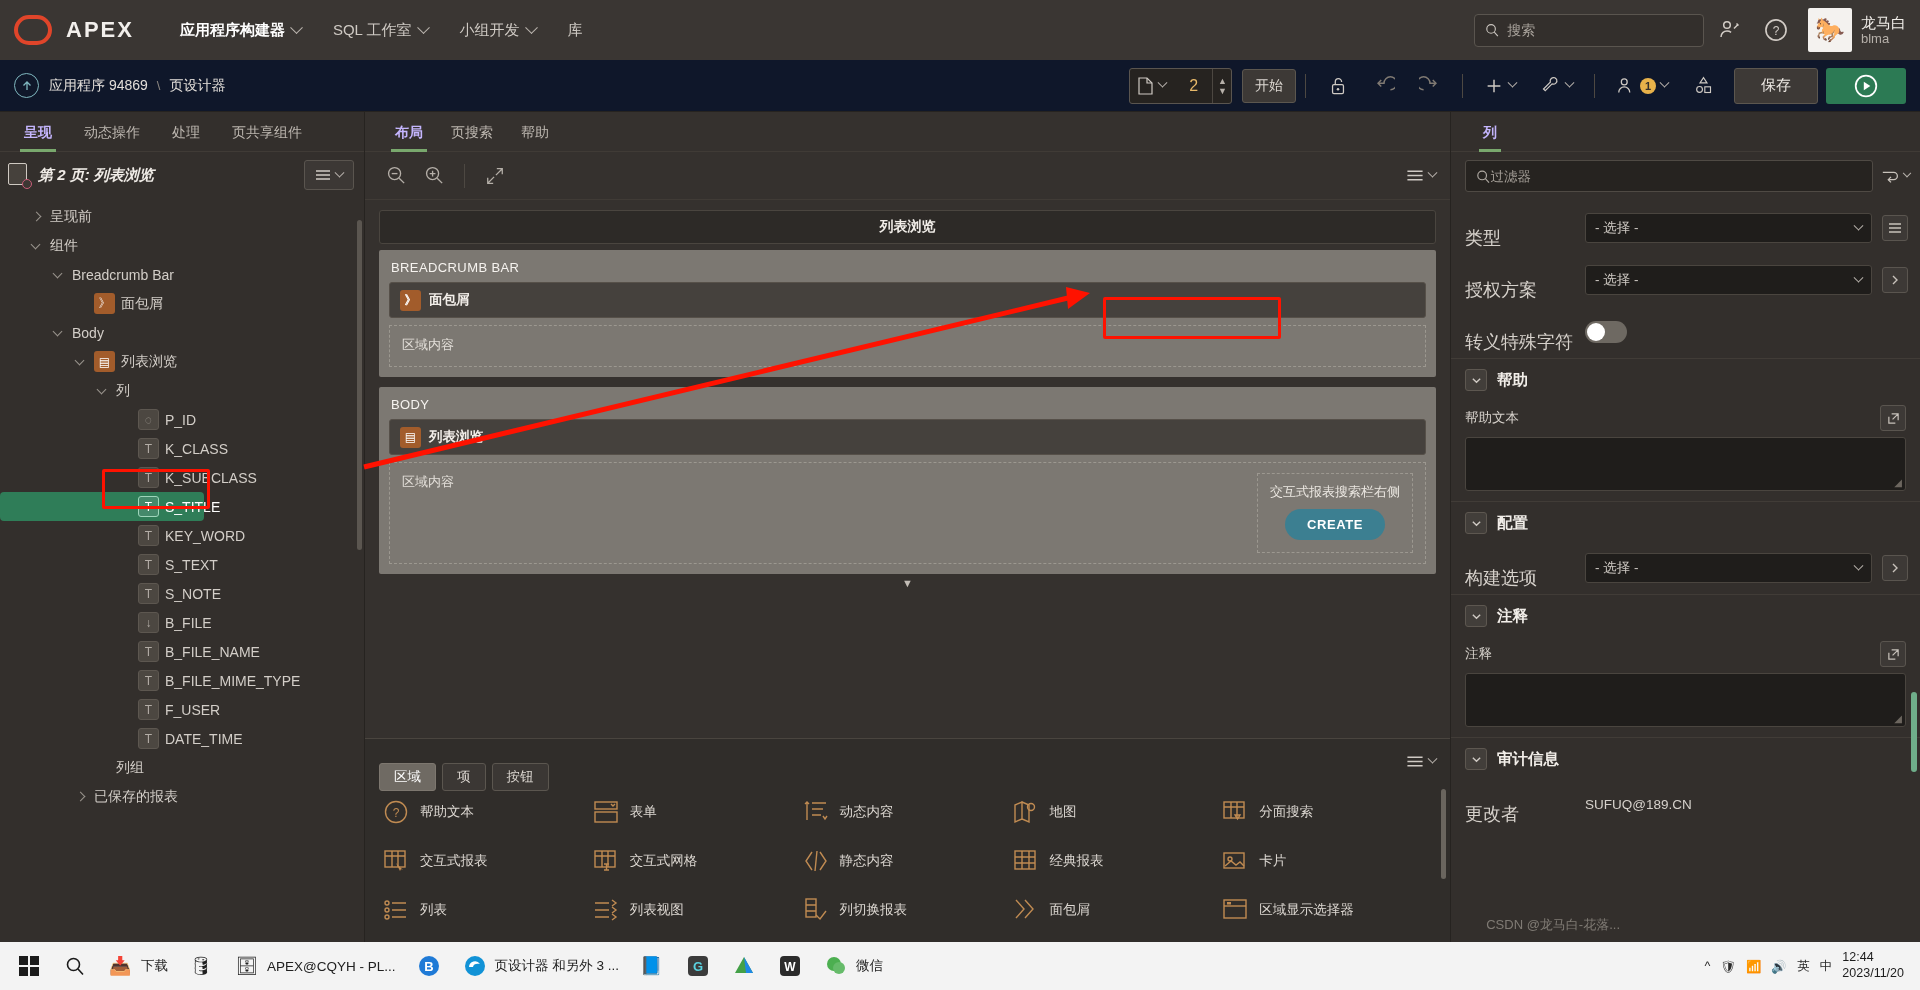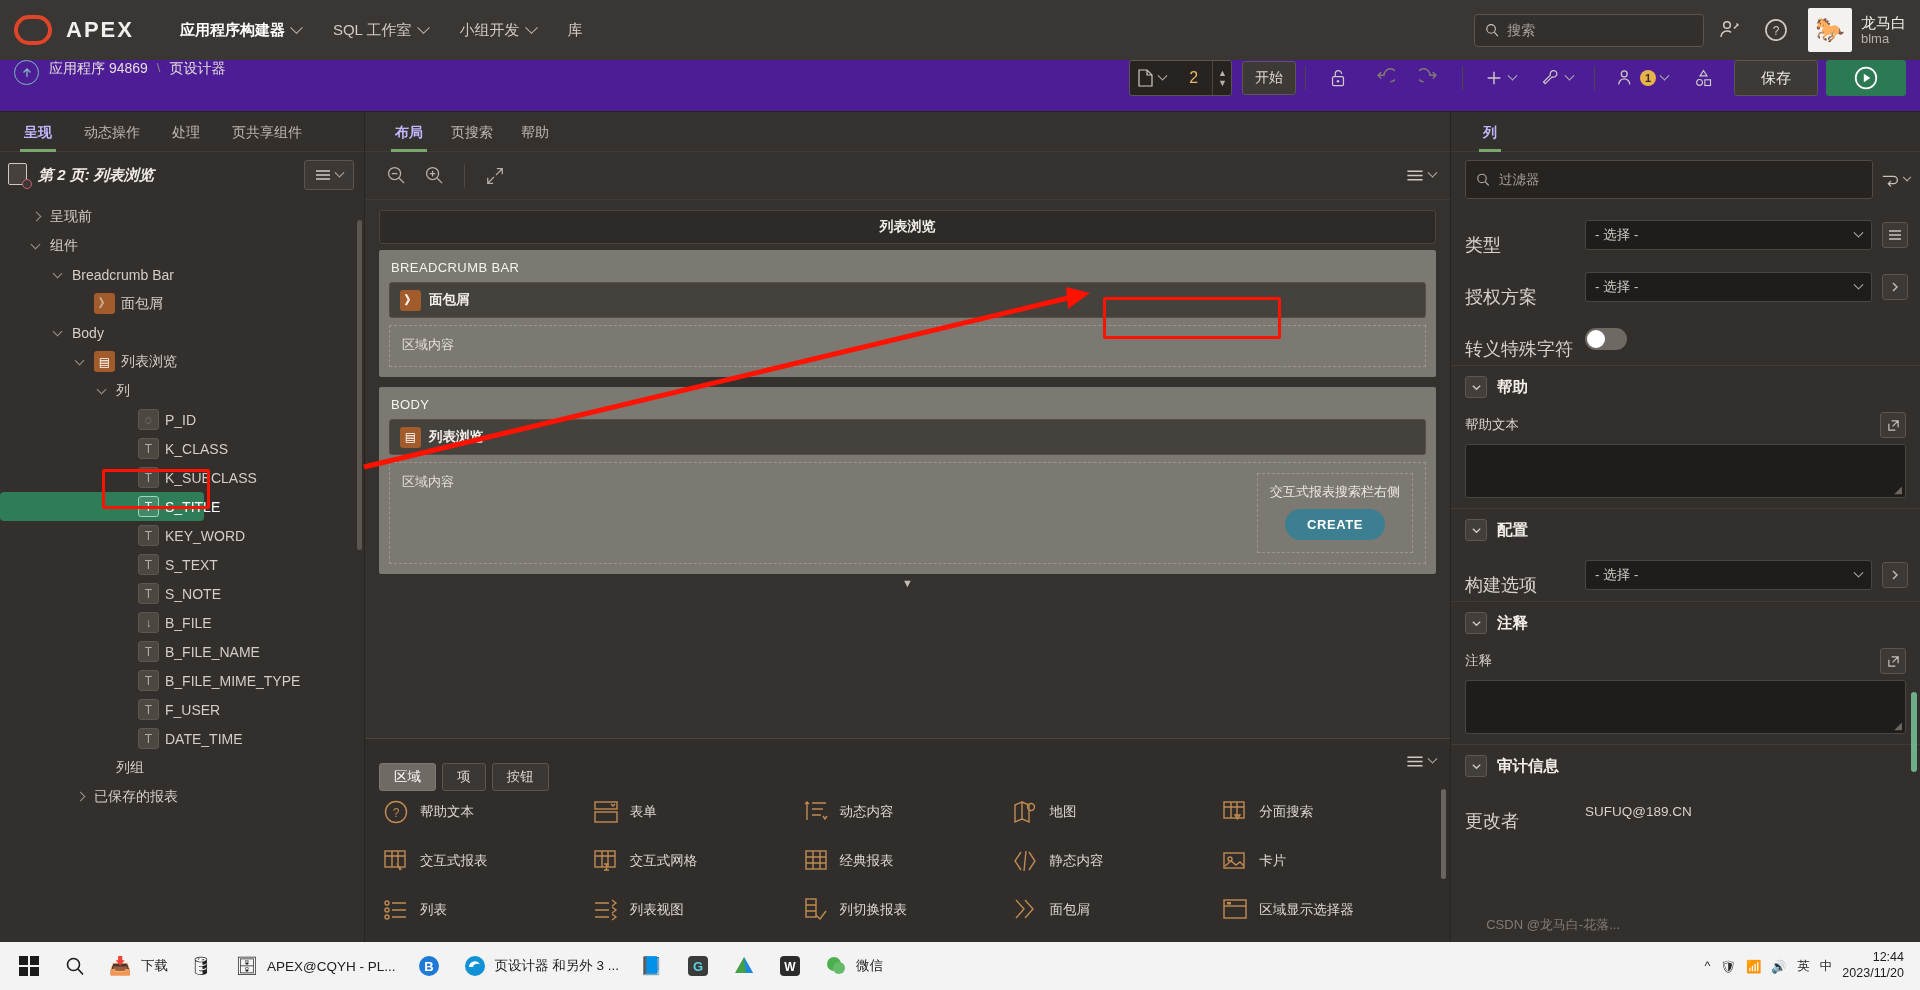--- a/index.html
+++ b/index.html
@@ -32,21 +32,21 @@
   .searchbox input { background:transparent;border:none;outline:none;color:#d5d0cb;font-size:14px;width:100%;
     font-family:inherit;}
   .searchbox input::placeholder{ color:#a8a29b;}
   .icon-btn { width:40px;height:40px;display:flex;align-items:center;justify-content:center;cursor:pointer;}
   .avatar-wrap{ display:flex;align-items:center;gap:9px;margin-left:6px;}
   .avatar{ width:44px;height:44px;background:#f4f2ef;border-radius:2px;display:flex;align-items:center;justify-content:center;font-size:24px;}
   .uname{ font-size:15px;color:#f0ede9;line-height:1.15;}
   .uhandle{ font-size:13px;color:#b6b0aa;line-height:1.2;}
 
   
-  .toolrow{ height:52px;background:#4c1d95;display:flex;align-items:flex-start;padding:0 14px;flex:0 0 52px;
+  .toolrow{ height:52px;background:#0f172a;display:flex;align-items:center;padding:0 14px;flex:0 0 52px;
     border-bottom:1px solid #262320;}
   .upbtn{ width:25px;height:25px;border:1.5px solid #7fb7bf;border-radius:50%;display:flex;align-items:center;justify-content:center;
     color:#7fb7bf;font-size:13px;margin-right:10px;cursor:pointer;}
   .crumb{ color:#e2ded9;font-size:14px;}
   .crumb-sep{ color:#8c8781;margin:0 9px;}
   .tools{ margin-left:auto;display:flex;align-items:center;gap:0;}
   .pagepick{ display:flex;align-items:center;height:36px;background:#262320;border:1px solid #5a554f;border-radius:3px;
     padding:0 4px 0 8px;gap:6px;}
   .pagepick .pgnum{ color:#e8b96a;font-size:16px;padding:0 8px;min-width:34px;text-align:right;}
   .spin{ display:flex;flex-direction:column;justify-content:center;gap:2px;border-left:1px solid #4c4741;padding-left:5px;height:100%;}
@@ -120,22 +120,22 @@
   .gmenu{ margin-left:auto;display:flex;align-items:center;gap:5px;cursor:pointer;}
   .ggrid{ flex:1;display:grid;grid-template-columns:repeat(5,1fr);grid-auto-rows:49px;padding:4px 18px 0;overflow:hidden;position:relative;}
   .gitem{ display:flex;align-items:center;gap:11px;color:#ddd8d2;font-size:13.5px;cursor:pointer;}
   .gico{ width:26px;height:26px;color:#c08b52;flex:0 0 26px;}
   .gscroll{ position:absolute;right:4px;top:6px;width:5px;height:90px;background:#6a655e;border-radius:3px;}
 
   
   .right{ width:470px;flex:0 0 470px;background:#332f2c;border-left:1px solid #262320;display:flex;flex-direction:column;position:relative;}
   .rtabbar{ height:40px;display:flex;align-items:flex-end;padding:0 18px;border-bottom:1px solid #403b36;}
   .rfilter{ display:flex;align-items:center;padding:8px 10px 10px 14px;gap:8px;}
-  .rfilter .fbox{ flex:1;height:39px;background:#262320;border:1px solid #4f4a44;border-radius:3px;display:flex;
-    align-items:center;gap:9px;padding:0 10px;}
+  .rfilter .fbox{ flex:1;height:32px;background:#262320;border:1px solid #4f4a44;border-radius:3px;display:flex;
+    align-items:center;gap:0;padding:0 10px;}
   .rfilter input{ background:transparent;border:none;outline:none;color:#d5d0cb;font-size:13.5px;width:100%;font-family:inherit;}
   .rfilter input::placeholder{ color:#a39d96;}
   .rprops{ flex:1;overflow:hidden;}
   .prow{ display:flex;align-items:center;min-height:40px;padding:4px 12px 4px 14px;gap:10px;}
   .plabel{ width:110px;flex:0 0 110px;font-size:18px;color:#d6d1cb;margin-top:20px;}
   .select{ flex:1;height:30px;background:#1f1d1b;border:1px solid #4a453f;border-radius:3px;display:flex;align-items:center;
     justify-content:space-between;padding:0 9px;color:#cfcac4;font-size:13.5px;cursor:pointer;}
   .sqbtn{ width:26px;height:26px;border:1px solid #5a554f;background:#3d3936;border-radius:3px;display:flex;
     align-items:center;justify-content:center;color:#c8c2bb;font-size:13px;cursor:pointer;flex:0 0 26px;}
   .section{ display:flex;align-items:center;gap:10px;padding:10px 14px 8px;border-top:1px solid #413c37;}
@@ -153,21 +153,21 @@
   
   .hl{ position:absolute;border:3px solid #ff1200;border-radius:2px;pointer-events:none;z-index:40;}
   .arrow{ position:absolute;z-index:39;pointer-events:none;}
 
   
   .taskbar{ position:absolute;left:0;bottom:0;width:1920px;height:48px;background:#f3f3f3;display:flex;align-items:center;
     padding:0 6px;z-index:60;}
   .tkitem{ display:flex;align-items:center;gap:7px;height:44px;padding:0 10px;color:#202020;font-size:13.5px;cursor:pointer;}
   .tkicon{ width:26px;height:26px;display:flex;align-items:center;justify-content:center;font-size:18px;}
   .tray{ margin-left:auto;display:flex;align-items:center;gap:10px;padding-right:10px;color:#2a2a2a;font-size:12.5px;}
-  .clock{ text-align:right;line-height:1.25;font-size:12.5px;color:#1d1d1d;}
+  .clock{ text-align:left;line-height:1.25;font-size:12.5px;color:#1d1d1d;}
   .wm{ position:absolute;right:300px;bottom:56px;color:#8d8881;font-size:13px;z-index:55;opacity:.85;}
 </style>
 </head>
 <body>
 
 <div class="app">
 
   <div class="topnav">
     <div class="logo-mark"></div>
     <div class="brand">APEX</div>
@@ -559,30 +559,30 @@
             <div class="gitem">
               <span class="gico"><svg viewBox="0 0 26 26" width="26" height="26">
                   <rect x="2" y="3" width="20" height="16" fill="none" stroke="#c08b52" stroke-width="1.4"></rect>
                   <path d="M2 8h20M9 3v16M15 3v16" fill="none" stroke="#c08b52" stroke-width="1.4"></path>
                   <path d="M11 16h5M13.5 16v6M11 22h5" fill="none" stroke="#c08b52" stroke-width="1.4"></path>
                 </svg></span>
               <span>交互式网格</span>
             </div>
             <div class="gitem">
               <span class="gico"><svg viewBox="0 0 26 26" width="26" height="26">
+                  <path d="M9 4L3 13l6 9M17 4l6 9-6 9M14 3l-2 20" fill="none" stroke="#c08b52" stroke-width="1.4"></path>
+                </svg></span>
+              <span>静态内容</span>
+            </div>
+            <div class="gitem">
+              <span class="gico"><svg viewBox="0 0 26 26" width="26" height="26">
                   <rect x="3" y="3" width="20" height="18" fill="none" stroke="#c08b52" stroke-width="1.4"></rect>
                   <path d="M3 9h20M3 15h20M10 3v18M17 3v18" fill="none" stroke="#c08b52" stroke-width="1.4"></path>
                 </svg></span>
               <span>经典报表</span>
-            </div>
-            <div class="gitem">
-              <span class="gico"><svg viewBox="0 0 26 26" width="26" height="26">
-                  <path d="M9 4L3 13l6 9M17 4l6 9-6 9M14 3l-2 20" fill="none" stroke="#c08b52" stroke-width="1.4"></path>
-                </svg></span>
-              <span>静态内容</span>
             </div>
             <div class="gitem">
               <span class="gico"><svg viewBox="0 0 26 26" width="26" height="26">
                   <rect x="2" y="5" width="20" height="15" fill="none" stroke="#c08b52" stroke-width="1.4"></rect>
                   <circle cx="8" cy="11" r="2" fill="none" stroke="#c08b52" stroke-width="1.4"></circle>
                   <path d="M3 18l6-5 5 4 4-3 4 4" fill="none" stroke="#c08b52" stroke-width="1.4"></path>
                 </svg></span>
               <span>卡片</span>
             </div>
             <div class="gitem">

